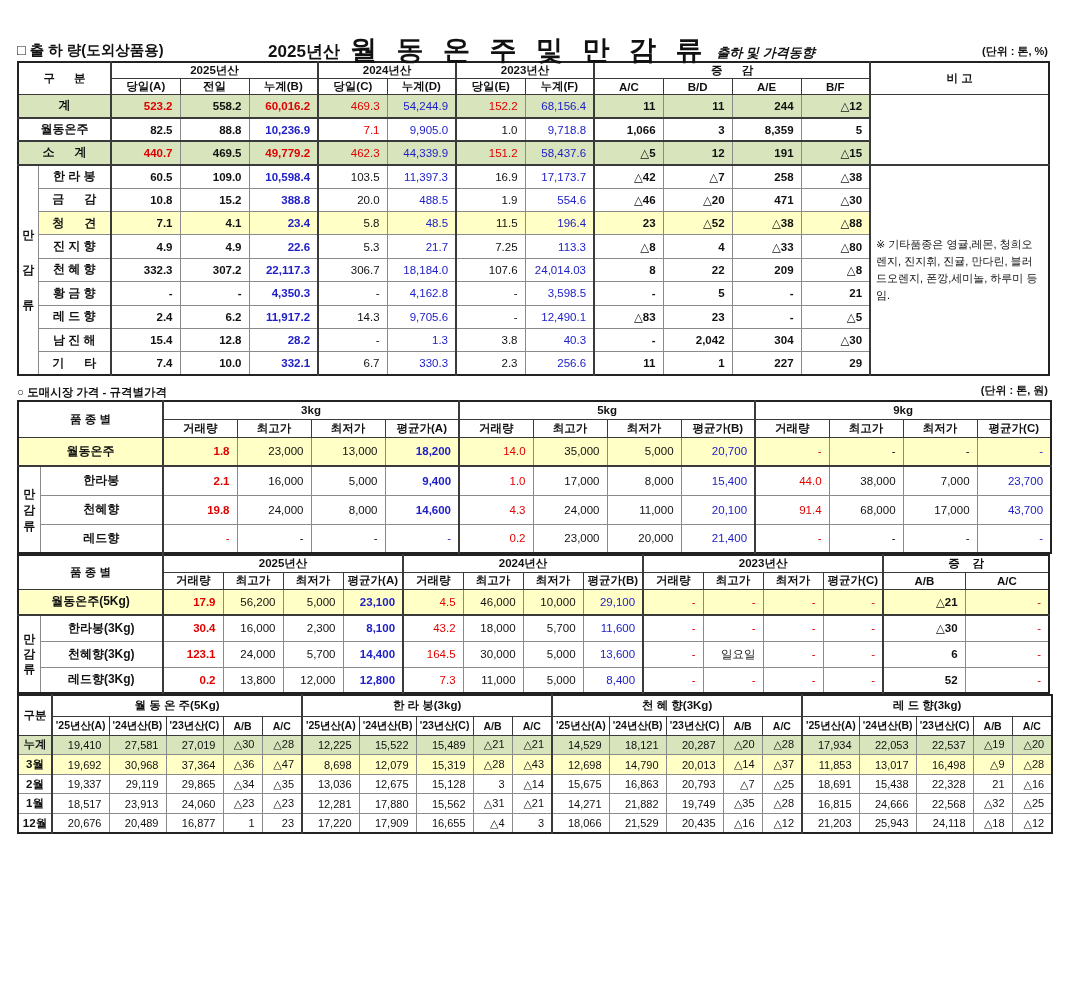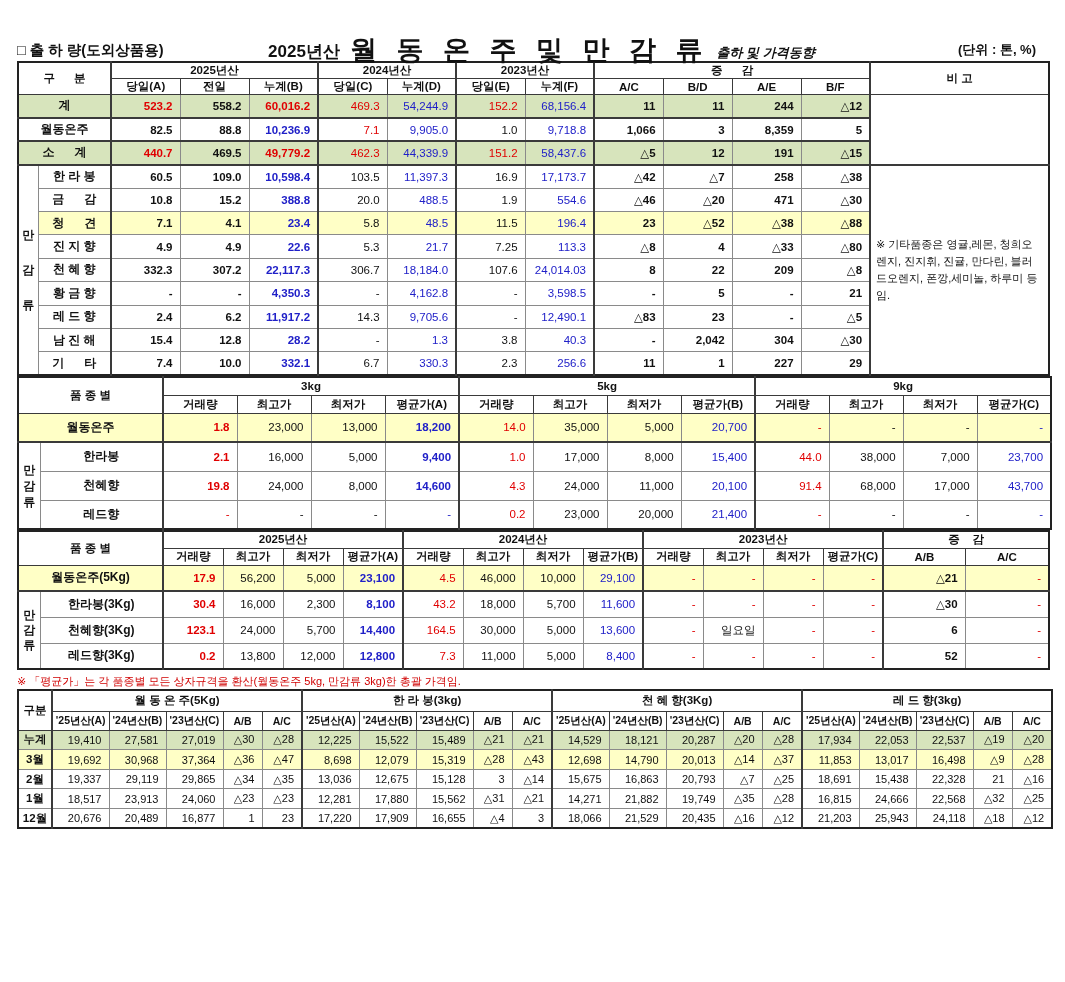--- a/index.html
+++ b/index.html
@@ -15,21 +15,21 @@
   .title-line { text-align:center; line-height:30px; height:32px; white-space:pre; }
   .t-year { font-size:17px; font-weight:bold; margin-right:10px; vertical-align:2px; }
   .t-main { font-size:27px; font-weight:800; letter-spacing:6px; }
   .t-sub  { font-size:13px; font-weight:bold; font-style:italic; margin-left:8px; vertical-align:2px; }
   .url-line { position:relative; text-align:center; height:18px; font-size:12px; font-weight:bold; }
   .t-date { position:absolute; right:0; top:3px; font-size:11.5px; font-weight:normal; }
 
   .sec-head { position:relative; height:20px; margin-top:4px; }
   .sec-title { font-size:14.5px; font-weight:bold; }
   .sub-title { font-size:11.5px; font-weight:bold; }
-  .unit { position:absolute; right:12px; bottom:2px; font-size:13px; font-weight:bold; }
+  .unit { position:absolute; right:0; bottom:2px; font-size:11px; font-weight:bold; }
 
   
   table { border-collapse:collapse; table-layout:fixed; width:1031px; border:2px solid #222; }
   th, td { border:1px solid #8a8a8a; overflow:hidden; white-space:pre; font-size:11.5px; }
   th { border-color:#3a3a3a; font-weight:bold; text-align:center; background:#fff; }
   td.cell { text-align:right; padding-right:7px; }
   td.row-label { text-align:center; font-weight:bold; font-size:12px; }
   .sep-l { border-left:2px solid #3a3a3a; }
   .dot-l { border-left:1px dotted #8a8a8a; }
   .bold { font-weight:bold; }
@@ -295,20 +295,24 @@
           <td class="cell sep-l">2.3</td>
           <td class="cell blue">256.6</td>
           <td class="cell bold sep-l">11</td>
           <td class="cell bold">1</td>
           <td class="cell bold">227</td>
           <td class="cell bold">29</td>
         </tr>
       </tbody>
   </table>
 
+  <div class="sec-head mt-sub">
+    <span class="sub-title">○ 도매시장 가격 - 규격별가격</span>
+    <span class="unit">(단위 : 톤, 원)</span>
+  </div>
 
   <table class="t-daily">
     <colgroup>
       <col style="width:22px">
         <col style="width:123px">
       <col style="width:74px">
         <col style="width:74px">
         <col style="width:74px">
         <col style="width:74px">
       <col style="width:74px">
@@ -517,21 +521,20 @@
           <td class="cell blue">8,400</td>
           <td class="cell red sep-l">-</td>
           <td class="cell red">-</td>
           <td class="cell red">-</td>
           <td class="cell red">-</td>
           <td class="cell bold sep-l">52</td>
           <td class="cell red dot-l">-</td>
         </tr>
       </tbody>
   </table>
-  <div class="footnote-red">※ 「평균가」는 각 품종별 모든 상자규격을 환산(월동온주 5kg, 만감류 3kg)한 총괄 가격임.</div>
 
 
   <table class="t-monthly">
     <colgroup>
       <col style="width:34px">
       <col style="width:57px">
         <col style="width:57px">
         <col style="width:57px">
         <col style="width:39px">
         <col style="width:40px">

